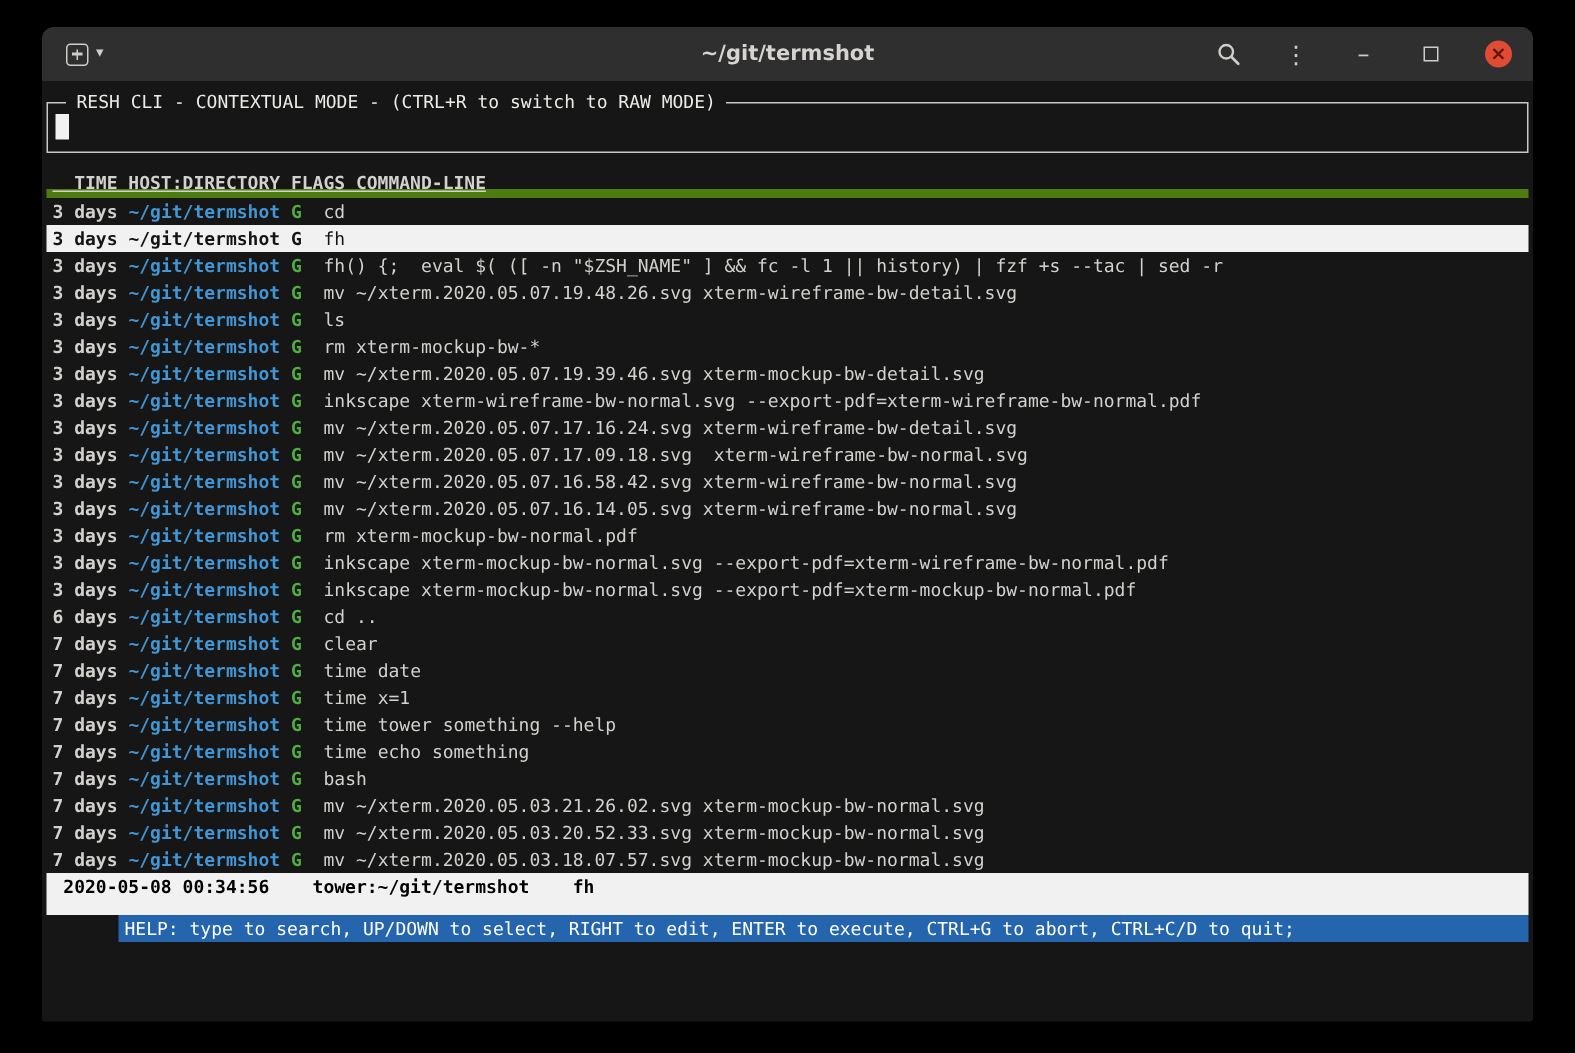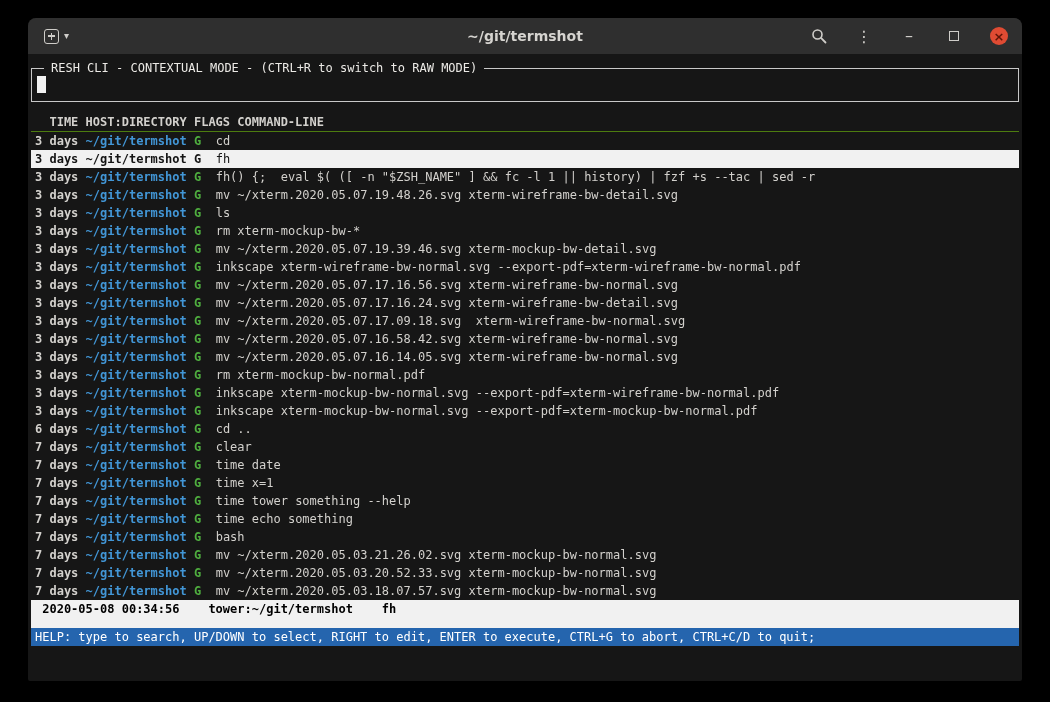--- a/index.html
+++ b/index.html
@@ -27,29 +27,29 @@
   .kebab{font-size:16px;font-family:"DejaVu Sans",sans-serif;}
   .min-glyph{font-size:16px;line-height:14px;}
   .restore-square{width:10px;height:10px;border:1.5px solid #cfcdc9;display:inline-block;}
   .close-btn{width:18px;height:18px;border-radius:50%;background:var(--close_button);color:#5e1407;
              display:flex;align-items:center;justify-content:center;font-size:13px;font-weight:700;}
   .terminal{position:relative;height:627px;padding:6px 3px 0 3px;font-family:"DejaVu Sans Mono",monospace;
             font-size:12px;line-height:18px;color:var(--fg);}
   .search-box{position:relative;height:34px;border:1px solid var(--box_border);margin:8px 0 11px 0;}
   .search-label{position:absolute;top:-10px;left:12px;background:var(--terminal_bg);padding:0 7px;color:#eceae6;}
   .cursor{position:absolute;left:5px;top:7px;width:9px;height:17px;background:#f2f2f2;}
-  .hist-header{font-weight:700;border-bottom:1px solid #4d7c0f;white-space:pre;height:19px;padding-left:4px;}
+  .hist-header{font-weight:700;border-bottom:6px solid #4d7c0f;white-space:pre;height:19px;padding-left:4px;text-decoration:underline;}
   .hist-row{white-space:pre;height:18px;padding-left:4px;}
   .col-time{font-weight:700;}
   .col-host{font-weight:700;color:var(--host_color);}
   .col-flag{font-weight:700;color:var(--flag_color);}
   .hist-row.selected{background:var(--selected_bg);}
   .hist-row.selected span{color:var(--selected_fg);}
   .status-line{background:var(--selected_bg);color:#000;font-weight:700;white-space:pre;height:28px;padding-left:4px;}
-  .help-line{background:var(--help_bg);color:#ffffff;white-space:pre;height:18px;padding-left:4px;}
+  .help-line{background:var(--help_bg);color:#ffffff;white-space:pre;height:18px;padding-left:4px;margin-left:48px;}
 </style>
 </head>
 <body>
 
 <div class="window">
 
   <div class="titlebar">
     <div class="tb-left">
       <div class="newtab">
         <span class="nt-square"></span>
@@ -86,21 +86,20 @@
 
     <div id="rows">
         <div class="hist-row"><span class="col-time">3 days</span> <span class="col-host">~/git/termshot</span> <span class="col-flag">G</span>  <span class="col-cmd">cd</span></div>
         <div class="hist-row selected"><span class="col-time">3 days</span> <span class="col-host">~/git/termshot</span> <span class="col-flag">G</span>  <span class="col-cmd">fh</span></div>
         <div class="hist-row"><span class="col-time">3 days</span> <span class="col-host">~/git/termshot</span> <span class="col-flag">G</span>  <span class="col-cmd">fh() {;  eval $( ([ -n "$ZSH_NAME" ] &amp;&amp; fc -l 1 || history) | fzf +s --tac | sed -r</span></div>
         <div class="hist-row"><span class="col-time">3 days</span> <span class="col-host">~/git/termshot</span> <span class="col-flag">G</span>  <span class="col-cmd">mv ~/xterm.2020.05.07.19.48.26.svg xterm-wireframe-bw-detail.svg</span></div>
         <div class="hist-row"><span class="col-time">3 days</span> <span class="col-host">~/git/termshot</span> <span class="col-flag">G</span>  <span class="col-cmd">ls</span></div>
         <div class="hist-row"><span class="col-time">3 days</span> <span class="col-host">~/git/termshot</span> <span class="col-flag">G</span>  <span class="col-cmd">rm xterm-mockup-bw-*</span></div>
         <div class="hist-row"><span class="col-time">3 days</span> <span class="col-host">~/git/termshot</span> <span class="col-flag">G</span>  <span class="col-cmd">mv ~/xterm.2020.05.07.19.39.46.svg xterm-mockup-bw-detail.svg</span></div>
         <div class="hist-row"><span class="col-time">3 days</span> <span class="col-host">~/git/termshot</span> <span class="col-flag">G</span>  <span class="col-cmd">inkscape xterm-wireframe-bw-normal.svg --export-pdf=xterm-wireframe-bw-normal.pdf</span></div>
-        <div class="hist-row"><span class="col-time">3 days</span> <span class="col-host">~/git/termshot</span> <span class="col-flag">G</span>  <span class="col-cmd">mv ~/xterm.2020.05.07.17.16.56.svg xterm-wireframe-bw-normal.svg</span></div>
         <div class="hist-row"><span class="col-time">3 days</span> <span class="col-host">~/git/termshot</span> <span class="col-flag">G</span>  <span class="col-cmd">mv ~/xterm.2020.05.07.17.16.24.svg xterm-wireframe-bw-detail.svg</span></div>
         <div class="hist-row"><span class="col-time">3 days</span> <span class="col-host">~/git/termshot</span> <span class="col-flag">G</span>  <span class="col-cmd">mv ~/xterm.2020.05.07.17.09.18.svg  xterm-wireframe-bw-normal.svg</span></div>
         <div class="hist-row"><span class="col-time">3 days</span> <span class="col-host">~/git/termshot</span> <span class="col-flag">G</span>  <span class="col-cmd">mv ~/xterm.2020.05.07.16.58.42.svg xterm-wireframe-bw-normal.svg</span></div>
         <div class="hist-row"><span class="col-time">3 days</span> <span class="col-host">~/git/termshot</span> <span class="col-flag">G</span>  <span class="col-cmd">mv ~/xterm.2020.05.07.16.14.05.svg xterm-wireframe-bw-normal.svg</span></div>
         <div class="hist-row"><span class="col-time">3 days</span> <span class="col-host">~/git/termshot</span> <span class="col-flag">G</span>  <span class="col-cmd">rm xterm-mockup-bw-normal.pdf</span></div>
         <div class="hist-row"><span class="col-time">3 days</span> <span class="col-host">~/git/termshot</span> <span class="col-flag">G</span>  <span class="col-cmd">inkscape xterm-mockup-bw-normal.svg --export-pdf=xterm-wireframe-bw-normal.pdf</span></div>
         <div class="hist-row"><span class="col-time">3 days</span> <span class="col-host">~/git/termshot</span> <span class="col-flag">G</span>  <span class="col-cmd">inkscape xterm-mockup-bw-normal.svg --export-pdf=xterm-mockup-bw-normal.pdf</span></div>
         <div class="hist-row"><span class="col-time">6 days</span> <span class="col-host">~/git/termshot</span> <span class="col-flag">G</span>  <span class="col-cmd">cd ..</span></div>
         <div class="hist-row"><span class="col-time">7 days</span> <span class="col-host">~/git/termshot</span> <span class="col-flag">G</span>  <span class="col-cmd">clear</span></div>
         <div class="hist-row"><span class="col-time">7 days</span> <span class="col-host">~/git/termshot</span> <span class="col-flag">G</span>  <span class="col-cmd">time date</span></div>

